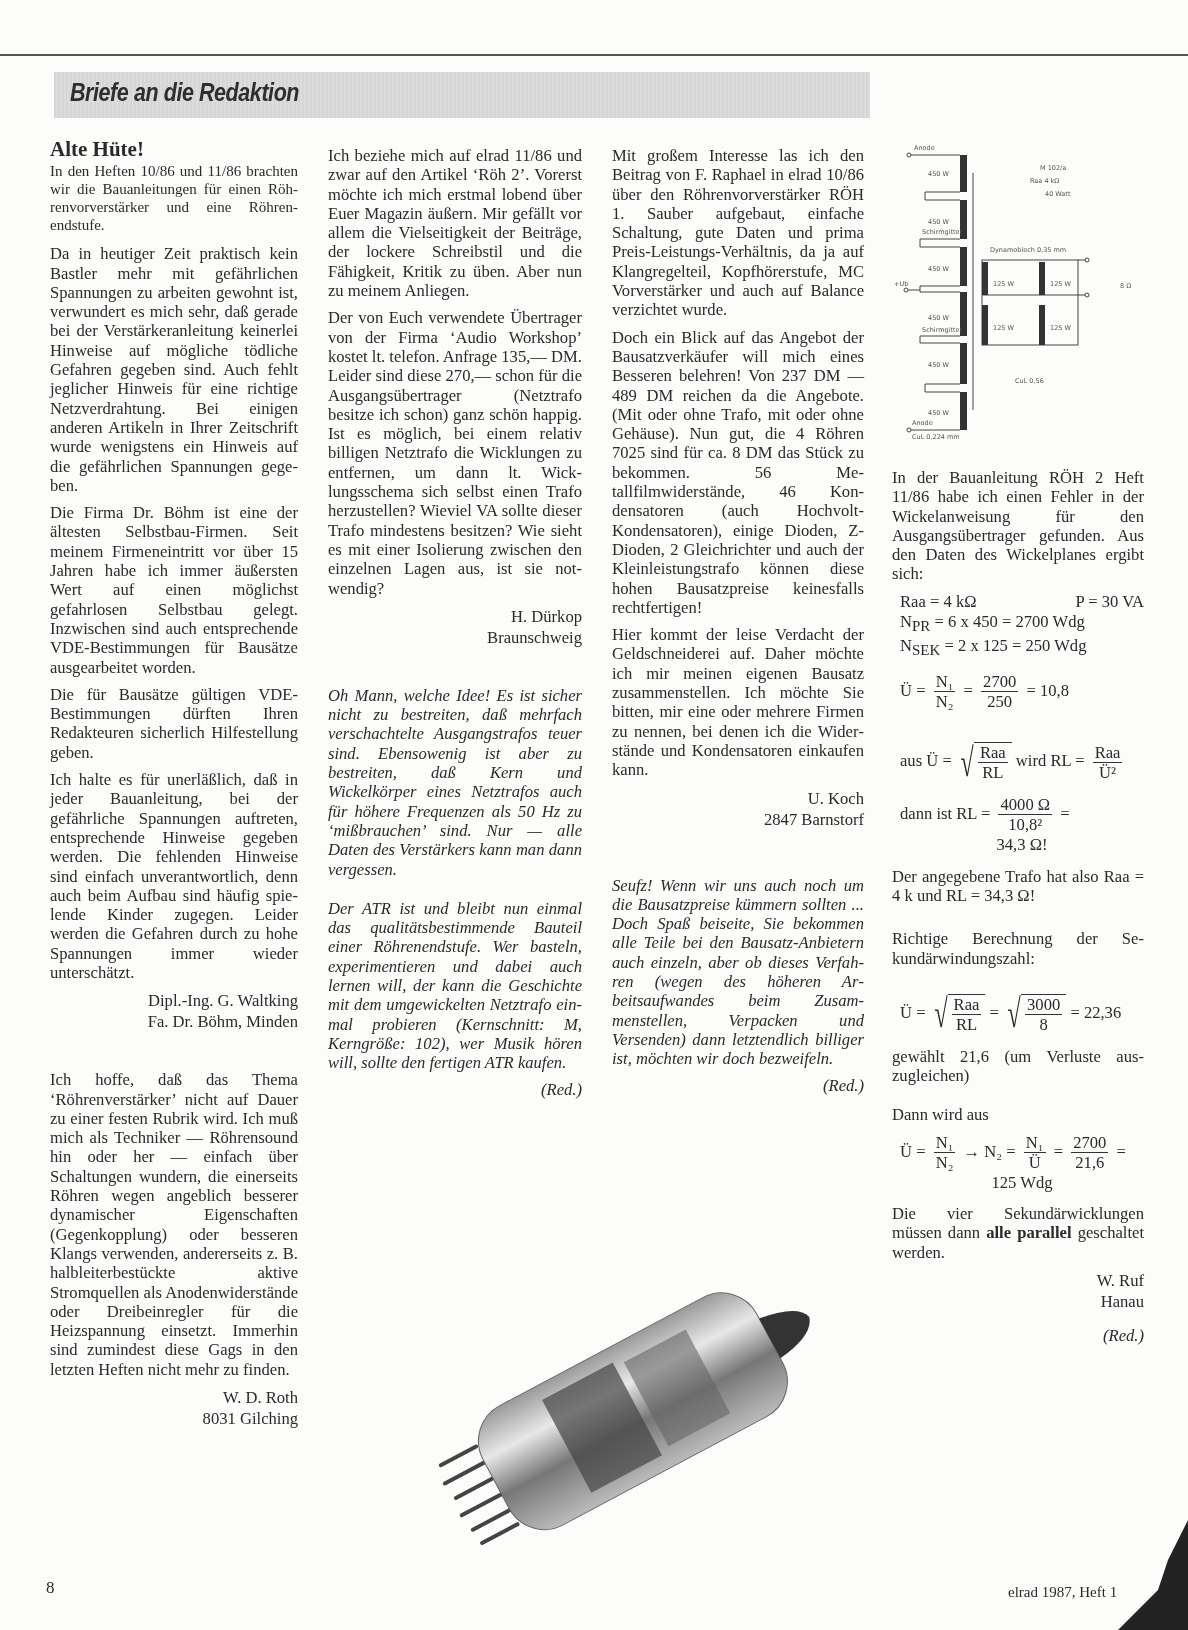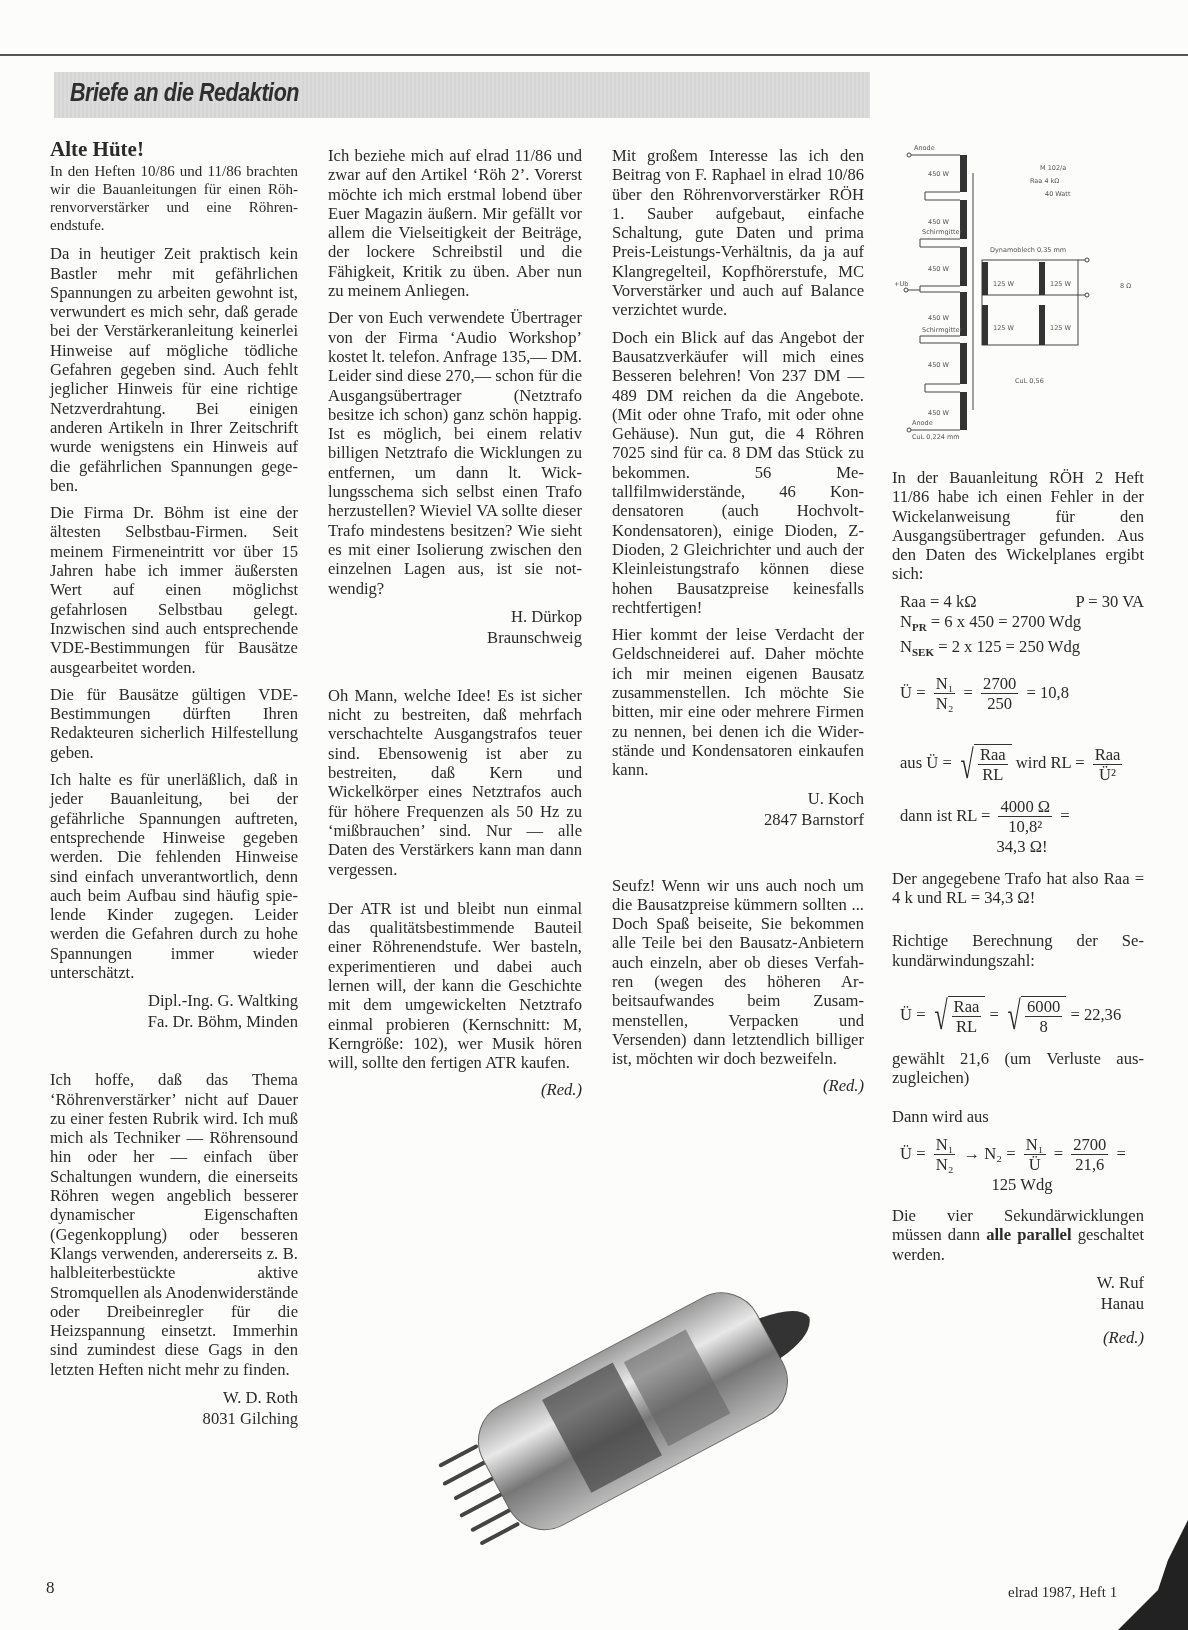--- a/index.html
+++ b/index.html
@@ -20,35 +20,35 @@
     letter-spacing: -0.5px; transform: scaleX(0.86); transform-origin: left top;
   }
   .col { position: absolute; top: 140px; font-size: 16.6px; line-height: 19.3px; text-align: justify; }
   .col p { margin: 6px 0 8px 0; hyphens: manual; }
   .c1 { left: 50px; width: 248px; }
   .c2 { left: 328px; width: 254px; }
   .c3 { left: 612px; width: 252px; }
   .c4 { left: 892px; width: 252px; }
   .col .heading { font-weight: bold; font-size: 21px; margin: 0 0 2px 0; }
   .col .lead { font-size: 15px; line-height: 18px; margin: 3px 0 10px 0; }
-  .col .it { }
+  .col .it { font-style: italic; }
   .sig { text-align: right; margin: 8px 0 14px 0; }
   .sig div { line-height: 21px; }
   .red { text-align: right; font-style: italic; margin: 6px 0 0 0; }
   .gap { height: 18px; }
   .formula { margin: 4px 0 12px 8px; font-size: 16.6px; text-align: left; }
   .formula .row { white-space: nowrap; line-height: 20px; }
   .frac { display: inline-flex; flex-direction: column; align-items: center; vertical-align: middle; margin: 0 4px; }
   .frac .num { border-bottom: 1px solid #333; padding: 0 2px; line-height: 19px; }
   .frac .den { line-height: 20px; padding: 0 2px; }
   .sqrt { display: inline-flex; align-items: center; vertical-align: middle; }
   .sqrt .rad { font-size: 40px; line-height: 40px; transform: scaleX(0.6); margin-right: -4px; }
   .sqrt .body { border-top: 1px solid #333; }
   .center { text-align: center; }
-  sub, sup { font-size: 11px; font-weight: bold; }
+  sub, sup { font-size: 15px; }
   .page-num { position: absolute; left: 46px; top: 1578px; font-size: 17px; }
   .footer { position: absolute; left: 1008px; top: 1584px; font-size: 15px; }
   .diagram { position: absolute; left: 880px; top: 140px; width: 262px; height: 300px; }
   .diagram text { font-family: "DejaVu Sans", sans-serif; fill: #555; }
   .tube { position: absolute; left: 405px; top: 1252px; width: 480px; height: 300px; }
   .corner { position: absolute; right: 0; bottom: 0; width: 70px; height: 110px; }
 </style>
 </head>
 <body>
 
@@ -222,21 +222,21 @@
     <span class="sqrt">
         <span class="rad">√</span>
         <span class="body"><span class="frac">
             <span class="num">Raa</span>
             <span class="den">RL</span>
           </span></span>
       </span> =
     <span class="sqrt">
         <span class="rad">√</span>
         <span class="body"><span class="frac">
-            <span class="num">6000</span>
+            <span class="num">3000</span>
             <span class="den">8</span>
           </span></span>
       </span>
     <span>= 22,36</span>
   </div>
   <p>gewählt 21,6 (um Verluste aus­zugleichen)</p>
   <div style="height:6px"></div>
   <p>Dann wird aus</p>
   <div class="formula">
     <span>Ü =</span>

